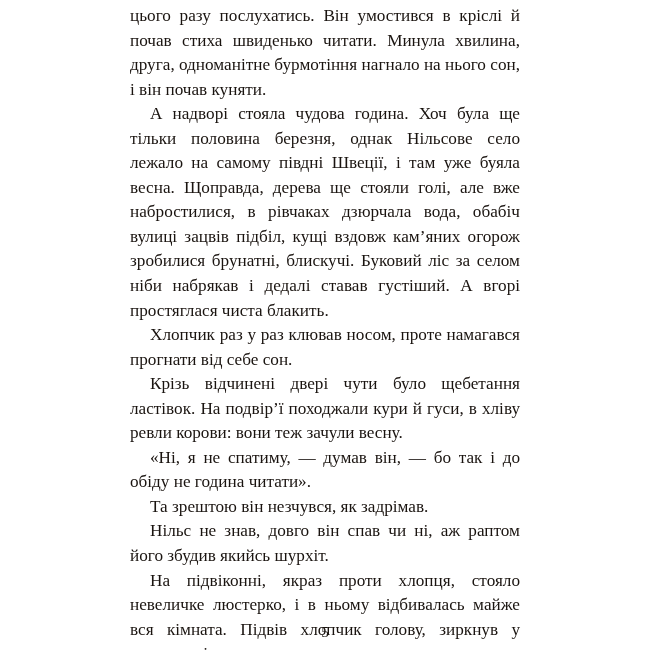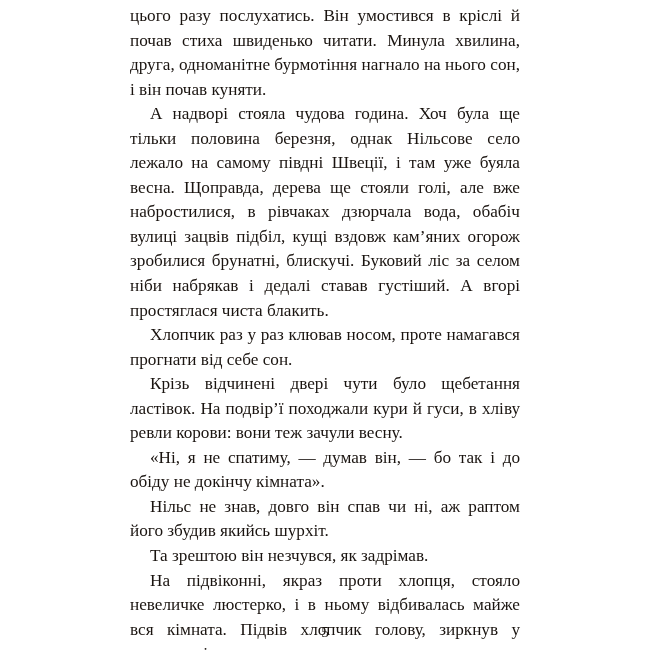--- a/index.html
+++ b/index.html
@@ -64,22 +64,22 @@
 </head>
 <body>
 
 <div id="page">
 
   <div id="text-block">
     <p class="para continuation">цього разу послухатись. Він умостився в кріслі й почав стиха швиденько читати. Минула хвилина, друга, одноманітне бурмотіння нагнало на нього сон, і він почав куняти.</p>
     <p class="para">А надворі стояла чудова година. Хоч була ще тільки половина березня, однак Нільсове село лежало на самому півдні Швеції, і там уже буяла весна. Щоправда, дерева ще стояли голі, але вже набростилися, в рівчаках дзюрчала вода, обабіч вулиці зацвів підбіл, кущі вздовж кам’яних огорож зробилися брунатні, блискучі. Буковий ліс за селом ніби набрякав і дедалі ставав густіший. А вгорі простяглася чиста блакить.</p>
     <p class="para">Хлопчик раз у раз клював носом, проте намагався прогнати від себе сон.</p>
     <p class="para">Крізь відчинені двері чути було щебетання ластівок. На подвір’ї походжали кури й гуси, в хліву ревли корови: вони теж зачули весну.</p>
-    <p class="para">«Ні, я не спатиму, — думав він, — бо так і до обіду не докінчу кімната».</p>
+    <p class="para">«Ні, я не спатиму, — думав він, — бо так і до обіду не година читати».</p>
+    <p class="para">Та зрештою він незчувся, як задрімав.</p>
     <p class="para">Нільс не знав, довго він спав чи ні, аж раптом його збудив якийсь шурхіт.</p>
-    <p class="para">Та зрештою він незчувся, як задрімав.</p>
     <p class="para">На підвіконні, якраз проти хлопця, стояло невеличке люстерко, і в ньому відбивалась майже вся кімната. Підвів хлопчик голову, зиркнув у люстерко і мало не скрикнув з подиву.</p>
 
   </div>
 
   <div id="page-number">5</div>
 
 </div>
 
 </body></html>

